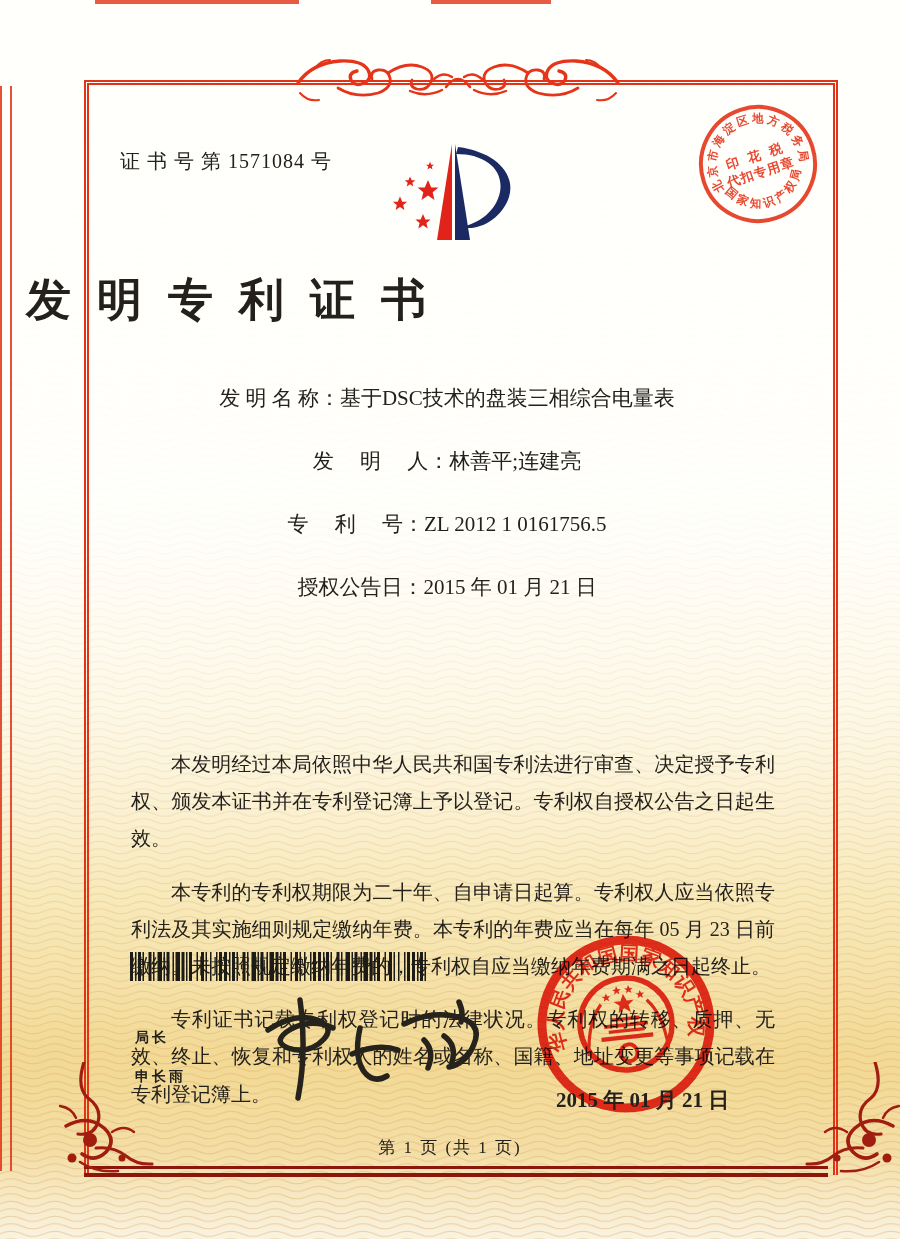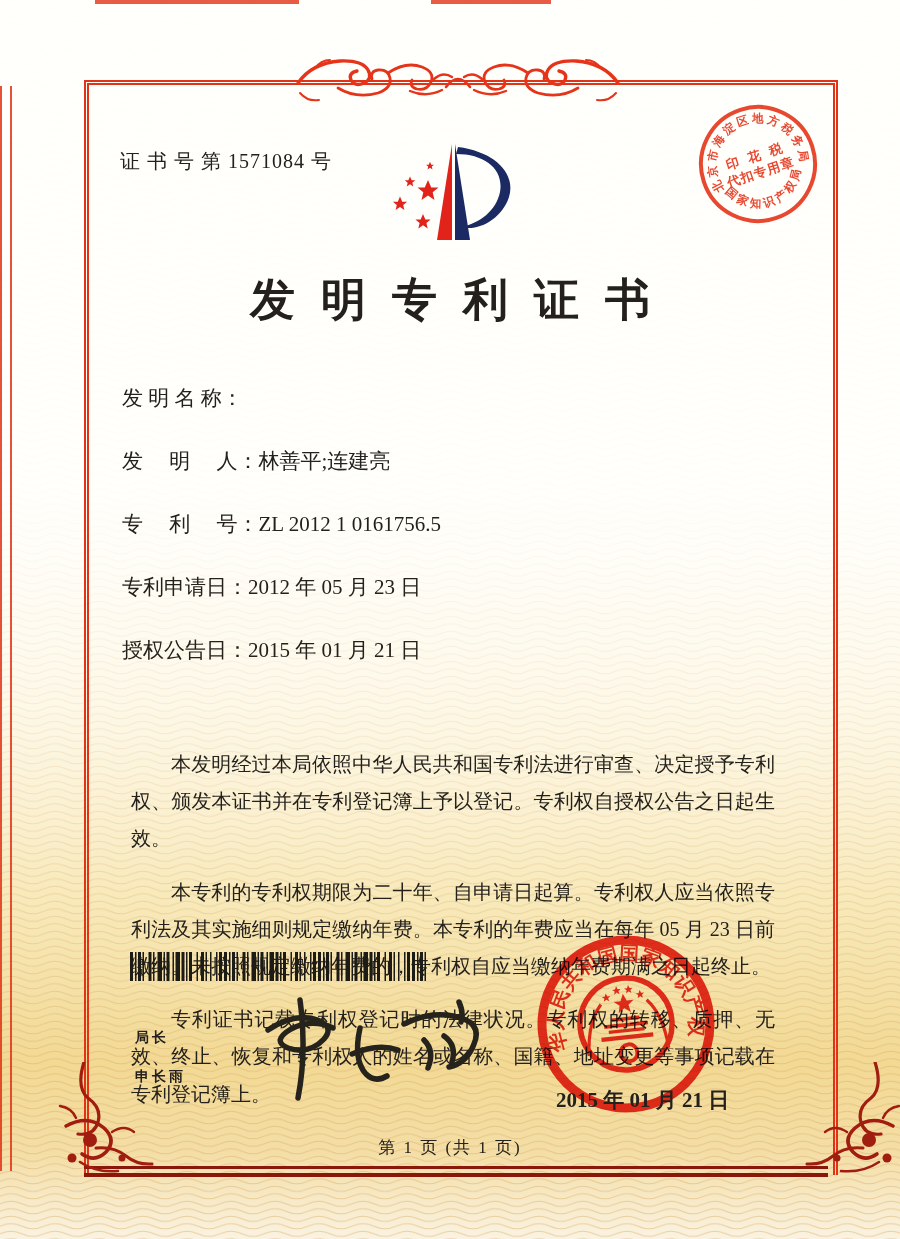--- a/index.html
+++ b/index.html
@@ -16,24 +16,24 @@
   .edge-left{position:absolute;left:0;top:86px;height:1085px;width:8px;
     border-left:2px solid #e23317;border-right:2px solid #e23317;opacity:.85;}
   .edge-top{position:absolute;top:0;left:95px;width:600px;height:4px;opacity:.8;
     background:linear-gradient(90deg,#e23317 0 34%,transparent 34% 56%,#e23317 56% 76%,transparent 76% 100%);}
   .orn-top{position:absolute;left:288px;top:53px;}
   .orn-bl{position:absolute;left:52px;top:1062px;}
   .orn-br{position:absolute;left:792px;top:1062px;transform:scaleX(-1);}
   .cert-no{position:absolute;left:120px;top:148px;font-size:20px;white-space:pre;letter-spacing:1px;}
   .logo{position:absolute;left:366px;top:134px;}
   .tax-stamp{position:absolute;left:688px;top:94px;opacity:.92;}
-  .title{position:absolute;left:0;right:0;top:270px;text-align:center;font-size:45px;font-weight:bold;
+  .title{position:absolute;left:0;right:0;top:270px;text-align:left;font-size:45px;font-weight:bold;
     letter-spacing:26px;text-indent:26px;}
   .fields{position:absolute;left:122px;top:384px;width:650px;font-size:21px;}
-  .field-row{display:flex;align-items:baseline;margin-bottom:35px;}
+  .field-row{display:flex;align-items:baseline;margin-bottom:35px;justify-content:center;}
   .field-label{white-space:pre;}
   .field-value{white-space:pre;}
   .body-text{position:absolute;left:115px;top:730px;width:676px;font-size:20px;line-height:1.86;text-align:justify;}
   .body-text p{margin:16px;text-indent:2em;}
   .barcode{position:absolute;left:128px;top:951px;}
   .director{position:absolute;left:135px;top:1018px;font-family:"Liberation Sans",sans-serif;
     font-size:14px;font-weight:bold;line-height:39px;letter-spacing:3px;}
   .signature{position:absolute;left:238px;top:984px;}
   .office-seal{position:absolute;left:518px;top:916px;mix-blend-mode:multiply;opacity:.95;}
   .issue-date{position:absolute;left:556px;top:1086px;font-size:21px;font-weight:bold;white-space:pre;}
@@ -137,32 +137,29 @@
         <textPath href="#taxBot" startOffset="50%" text-anchor="middle">国家知识产权局</textPath>
       </text>
     </g>
   </svg>
 
   <div class="title">发明专利证书</div>
 
   <div class="fields">
     <div class="field-row">
       <span class="field-label">发 明 名 称：</span>
+      <span class="field-value">基于DSC技术的盘装三相综合电量表</span>
     </div>
     <div class="field-row">
       <span class="field-label">发　 明　 人：</span>
       <span class="field-value">林善平;连建亮</span>
     </div>
     <div class="field-row">
       <span class="field-label">专　 利　 号：</span>
       <span class="field-value">ZL 2012 1 0161756.5</span>
-    </div>
-    <div class="field-row">
-      <span class="field-label">专利申请日：</span>
-      <span class="field-value">2012 年 05 月 23 日</span>
     </div>
     <div class="field-row">
       <span class="field-label">授权公告日：</span>
       <span class="field-value">2015 年 01 月 21 日</span>
     </div>
   </div>
 
   <div class="body-text">
     <p>本发明经过本局依照中华人民共和国专利法进行审查、决定授予专利权、颁发本证书并在专利登记簿上予以登记。专利权自授权公告之日起生效。</p>
     <p>本专利的专利权期限为二十年、自申请日起算。专利权人应当依照专利法及其实施细则规定缴纳年费。本专利的年费应当在每年 05 月 23 日前缴纳。未按照规定缴纳年费的，专利权自应当缴纳年费期满之日起终止。</p>

